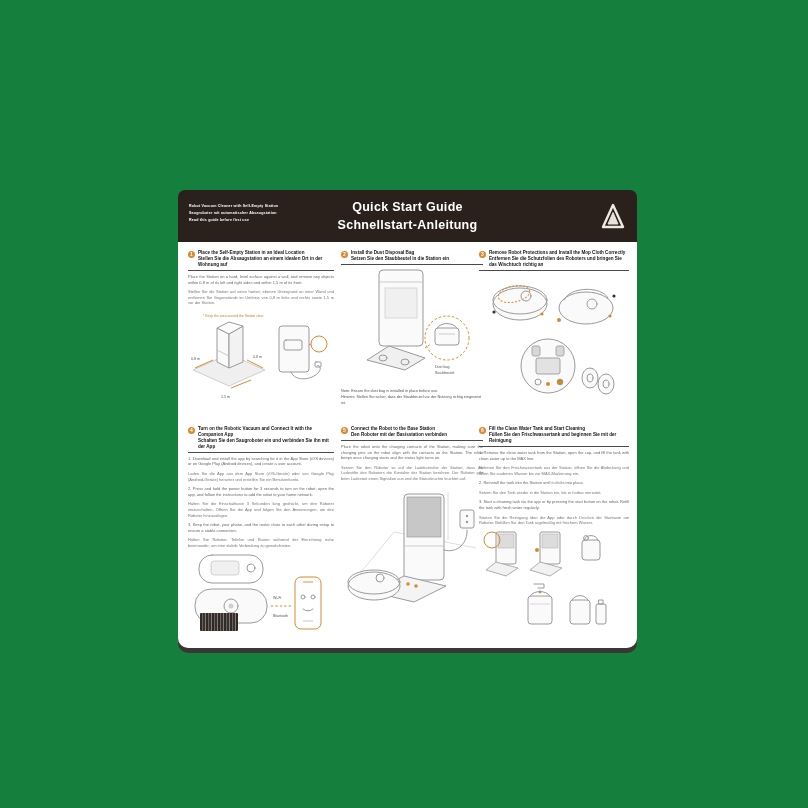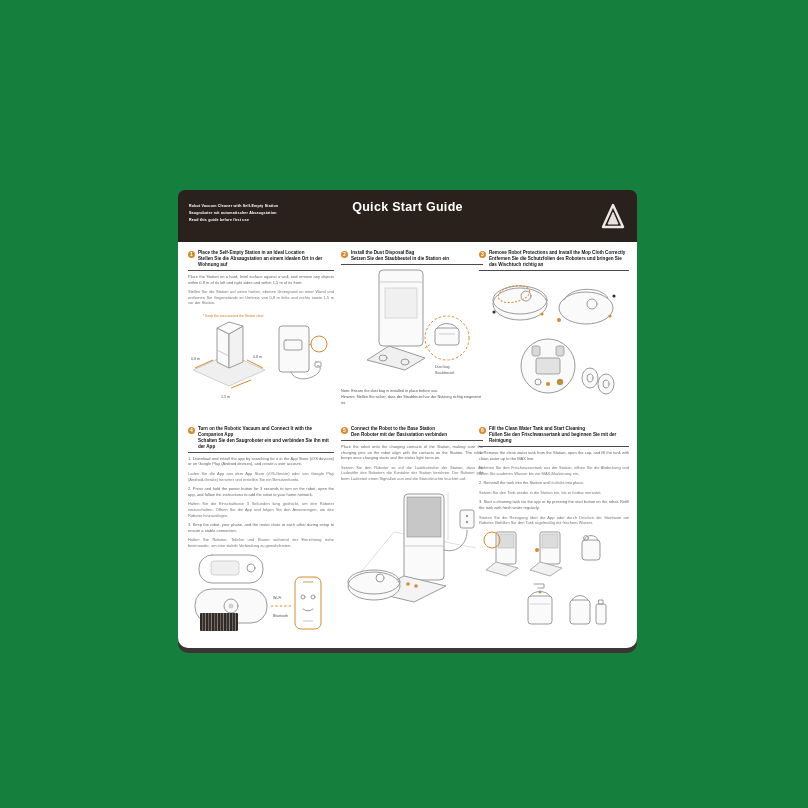--- a/index.html
+++ b/index.html
@@ -40,20 +40,21 @@
   <div class="doc">
 
     <div class="doc-header">
       <div class="hdr-left">
         <div>Robot Vacuum Cleaner with Self-Empty Station</div>
         <div>Saugroboter mit automatischer Absaugstation</div>
         <div>Read this guide before first use</div>
       </div>
       <div class="hdr-title">
         <div>Quick Start Guide</div>
+        <div>Schnellstart-Anleitung</div>
       </div>
       <svg class="hdr-logo" viewBox="0 0 24 27">
         <path d="M12 2 L22 24 H2 Z" fill="none" stroke="#efe9e4" stroke-width="2.4" stroke-linejoin="round"></path>
         <path d="M12 9.5 L17 21 H7 Z" fill="#e8e2dc" stroke="#e8e2dc" stroke-width="1" stroke-linejoin="round"></path>
       </svg>
     </div>
 
     <div class="doc-body">
 
       <div class="sec" style="left:10px;top:8px;width:146px;height:174px;">

